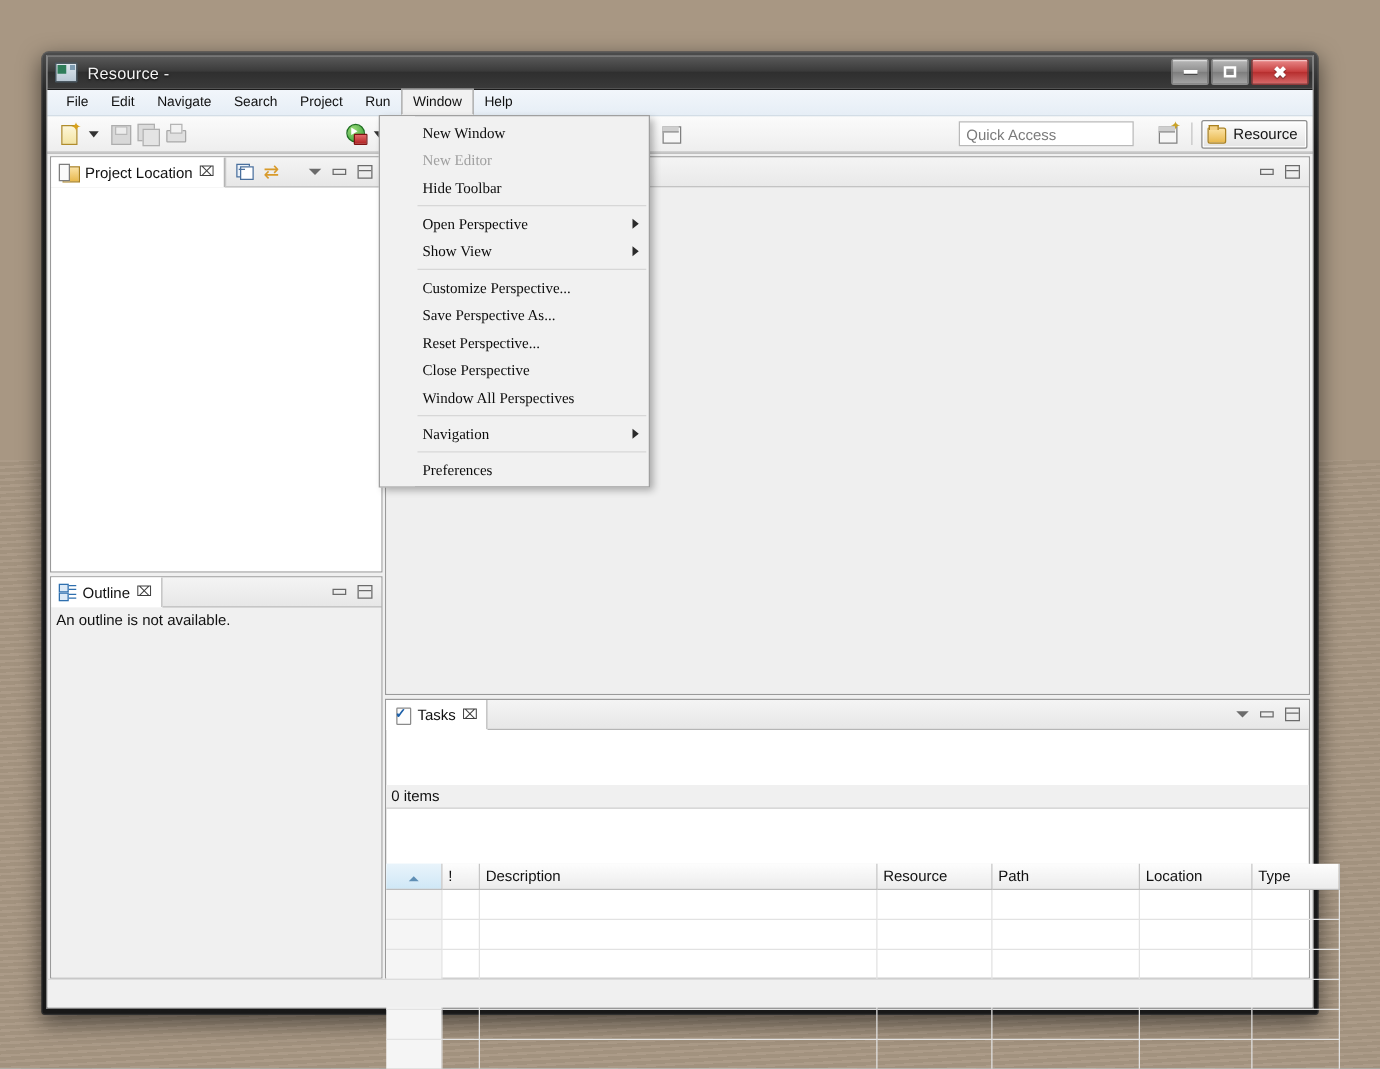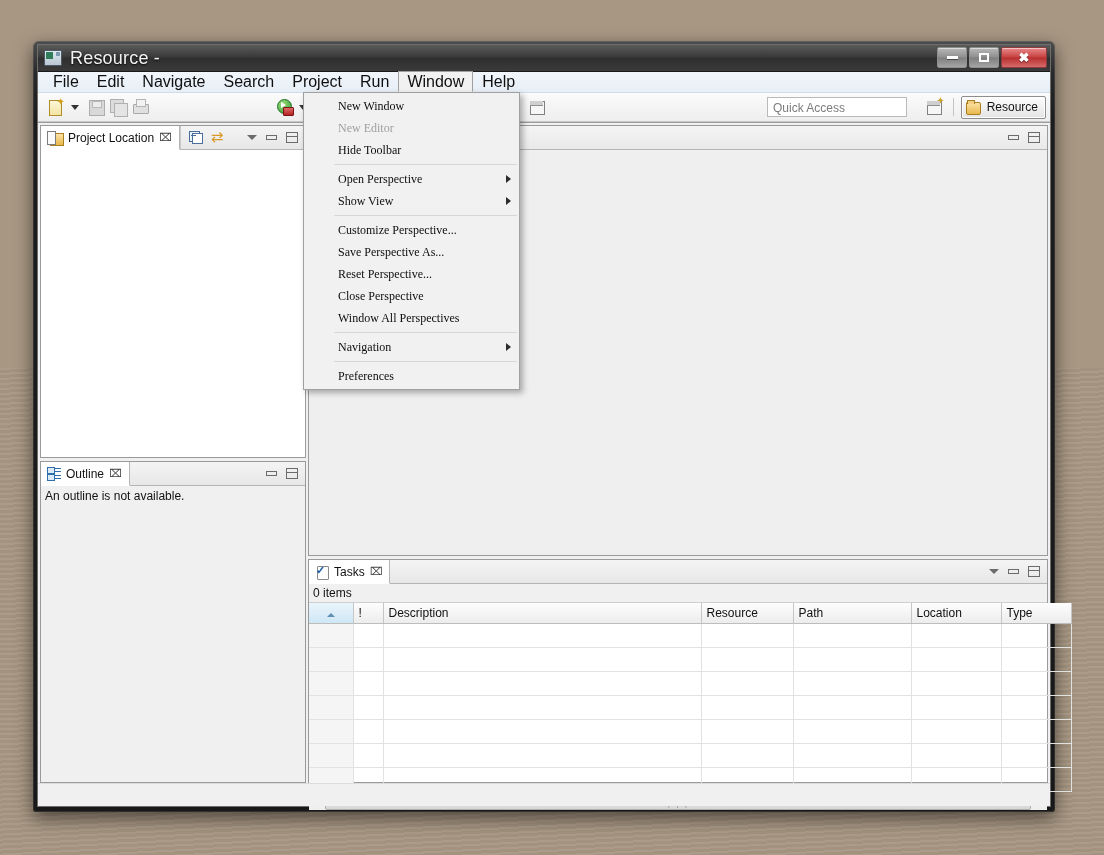--- a/index.html
+++ b/index.html
@@ -103,21 +103,21 @@
   }
   .title-icon::before{
     content:""; position:absolute; left:1px; top:1px; width:7px; height:7px;
     background:#2f7d5a;
   }
   .title-icon::after{
     content:""; position:absolute; right:1px; top:1px; width:4px; height:4px;
     background:#7d9bb0;
   }
   #title-text {
-    font-size: 18px; color: #f2f2f2;
+    font-size: 13px; color: #f2f2f2;
     text-shadow: 0 1px 2px rgba(0,0,0,.9);
     letter-spacing: .2px;
   }
   #win-buttons {
     position: absolute; right: 3px; top: 2px;
     display: flex; gap: 2px;
   }
   .win-btn {
     width: 28px; height: 19px;
     border: 1px solid #8e8e8e;
@@ -140,21 +140,21 @@
     height: 20px; flex: 0 0 20px;
     display: flex; align-items: stretch;
     background: linear-gradient(180deg,#f2f6fb 0%, #e6eef6 100%);
     border-bottom: 1px solid #d3dde6;
     padding-left: 6px;
     position: relative; z-index: 40;
   }
   .menu-item {
     padding: 0 9px;
     display: flex; align-items: center;
-    font-size: 16px; color: #101010;
+    font-size: 11px; color: #101010;
     cursor: default;
   }
   .menu-item.open {
     background: #f1f1f1;
     border: 1px solid #a0a0a0;
     border-bottom-color: #f1f1f1;
     padding: 0 8px;
     margin-top: -1px;
     height: 21px;
     box-sizing: border-box;
@@ -355,21 +355,21 @@
   #editor-tabbar {
     height: 23px; flex: 0 0 23px;
     background: linear-gradient(180deg,#f4f4f4,#e9e9e9);
     border-bottom: 1px solid #b5b5b5;
     display: flex; align-items: center;
     justify-content: flex-end;
   }
   #editor-blank { flex: 1 1 auto; background: #efefef; }
 
   
-  #tasks-view { height: 224px; flex: 0 0 224px; }
+  #tasks-view { height: 224px; flex: 0 0 224px; gap: 44px; }
   #tasks-count {
     font-size: 12px; color: #111; padding: 2px 4px 2px 4px;
     background: #f0f0f0; border-bottom: 1px solid #cfcfcf;
   }
   .ico-tasks { width:14px;height:14px;position:relative;}
   .ico-tasks::before{content:"";position:absolute;left:2px;top:1px;width:10px;height:12px;background:#fdfdfd;border:1px solid #8a8a8a;border-radius:1px;}
   .ico-tasks::after{content:"\2713";position:absolute;left:1px;top:-1px;font-size:11px;color:#1c5fa8;font-weight:bold;}
   .ico-outline { width:14px;height:13px;position:relative;}
   .ico-outline::before{content:"";position:absolute;left:0;top:0;width:6px;height:5px;border:1px solid #2f6fae;background:#dce9f6;}
   .ico-outline::after{content:"";position:absolute;left:0;top:7px;width:6px;height:5px;border:1px solid #2f6fae;background:#dce9f6;}

